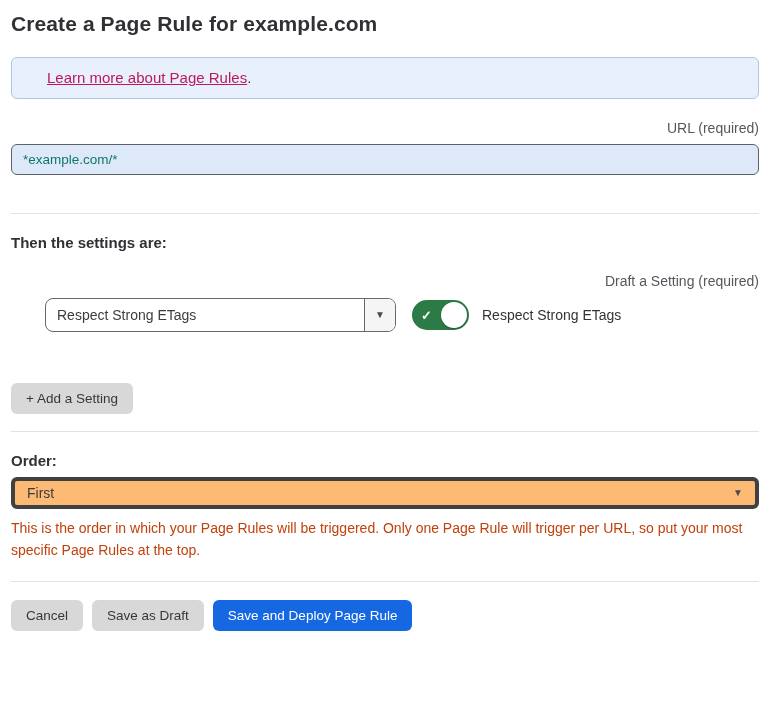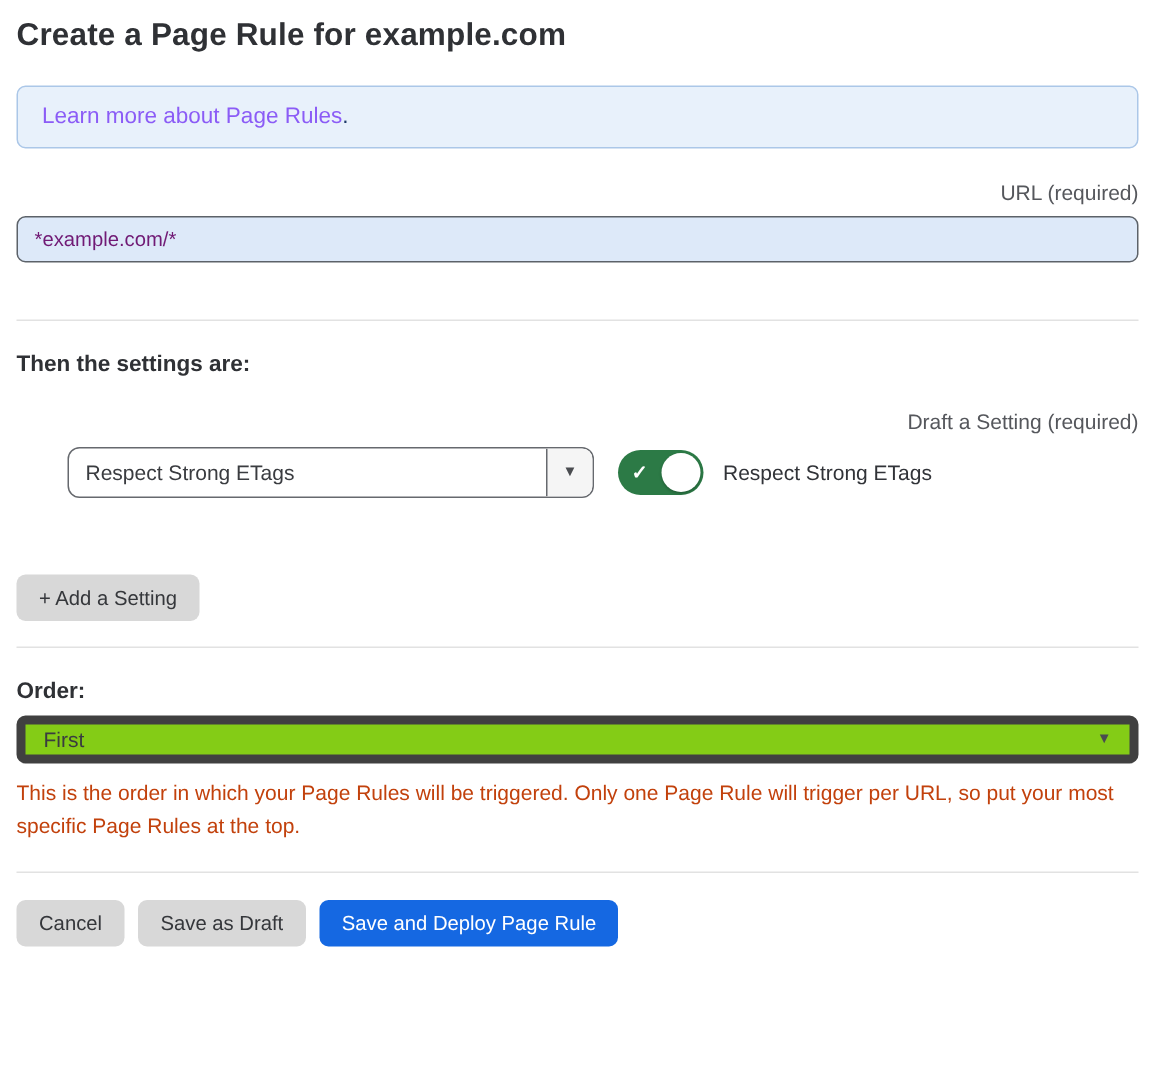--- a/index.html
+++ b/index.html
@@ -21,40 +21,40 @@
     margin-top: 21px;
     background: #e8f1fb;
     border: 1px solid #abc7e8;
     border-radius: 6px;
     padding: 8px 16px;
     color: #1e3a68;
     font-size: 15px; line-height: 24px;
   }
   .info-box .info-heading { font-weight: 700; }
   .info-box a.info-link {
-    color: #8b5cf6; cursor: pointer;
+    color: #be185d; text-decoration: underline; cursor: pointer; margin-left: 19px;
   }
 
   .field-label {
     display: block;
     margin-top: 21px;
     font-size: 14px; line-height: 17px;
     color: #55575c;
     text-align: right;
   }
 
   .url-input {
     margin-top: 7px;
     width: 100%; height: 31px;
     background: #dde9f9;
     border: 1px solid #5c6269;
     border-radius: 6px;
     padding: 0 11px;
     font-family: "Liberation Sans", sans-serif;
-    font-size: 13.5px; color: #701a75;
+    font-size: 13.5px; color: #0f766e;
     outline: none;
   }
 
   .divider {
     border: none; border-top: 1px solid #e2e2e2;
     height: 0; margin-top: 38px;
   }
   .divider.tight { margin-top: 17px; }
   .divider.mid { margin-top: 20px; }
 
@@ -121,22 +121,22 @@
     font-size: 13.5px;
     cursor: pointer;
   }
   .btn.add-setting { margin-top: 51px; }
   .btn.primary { background: #1568e2; color: #ffffff; }
 
   .order-select {
     margin-top: 7px;
     display: flex; align-items: center;
     width: 100%; height: 32px;
-    background: #84cc16;
-    border: 6px solid #404040;
+    background: #fdba74;
+    border: 4px solid #404040;
     border-radius: 6px;
     padding: 0 12px;
     font-size: 14px; color: #3a3c40;
     cursor: pointer;
   }
   .order-select .order-value { flex: 1; }
 
   .help-text {
     margin-top: 8px;
     font-size: 14px; line-height: 22px;

